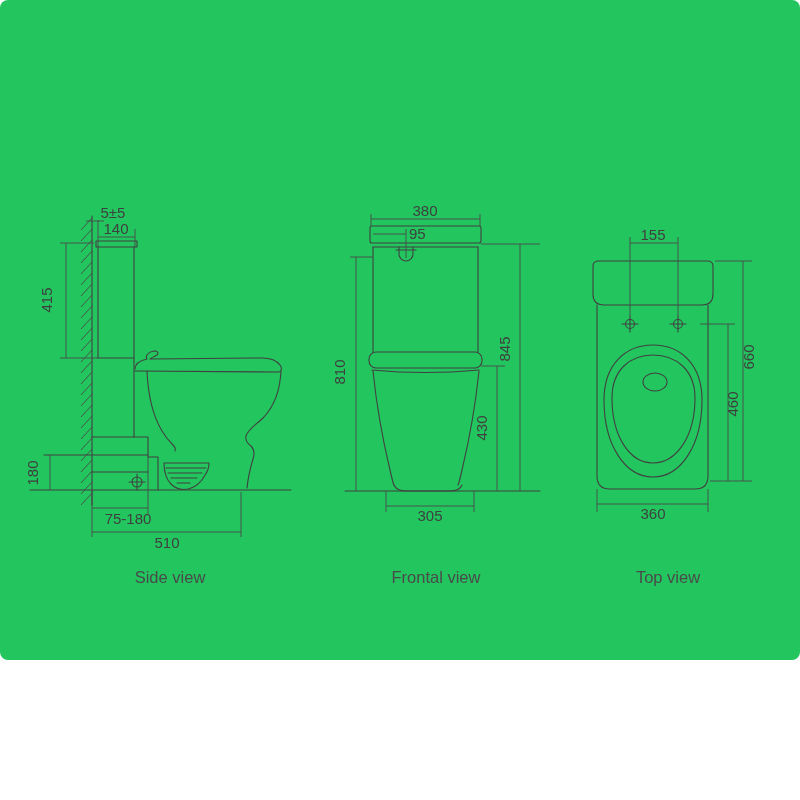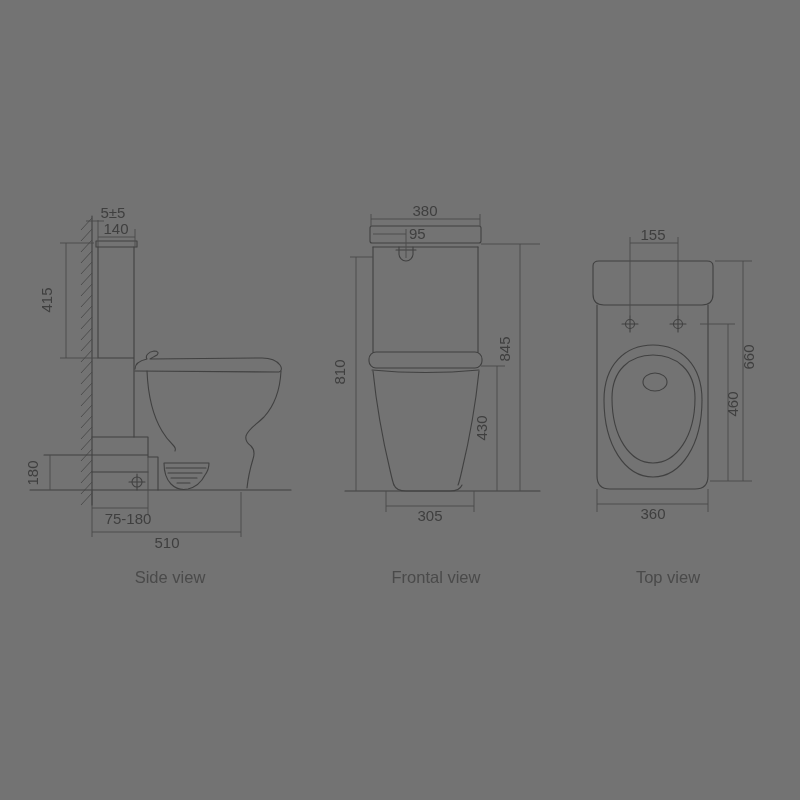--- a/index.html
+++ b/index.html
@@ -1,16 +1,16 @@
 <!DOCTYPE html>
 <html><head>
 <meta charset="utf-8">
 <style>
   html,body{margin:0;padding:0;background:#ffffff;}
-  .stage{width:800px;height:800px;position:relative;background:#737373;overflow:hidden;}
+  .stage{width:800px;height:660px;position:relative;background:#22c55e;overflow:hidden;border-radius:8px;}
   svg{display:block;}
   .ln{stroke:#414141;stroke-width:1.1;fill:none;stroke-linecap:round;stroke-linejoin:round;}
   .thin{stroke:#4a4a4a;stroke-width:0.9;fill:none;stroke-linecap:butt;}
   .dim-text{font-family:"Liberation Sans",sans-serif;font-size:15px;fill:#3f3f3f;}
   .view-label{font-family:"Liberation Sans",sans-serif;font-size:16.5px;fill:#4a4a4a;}
   .mid{text-anchor:middle;}
 </style>
 </head>
 <body>
 

